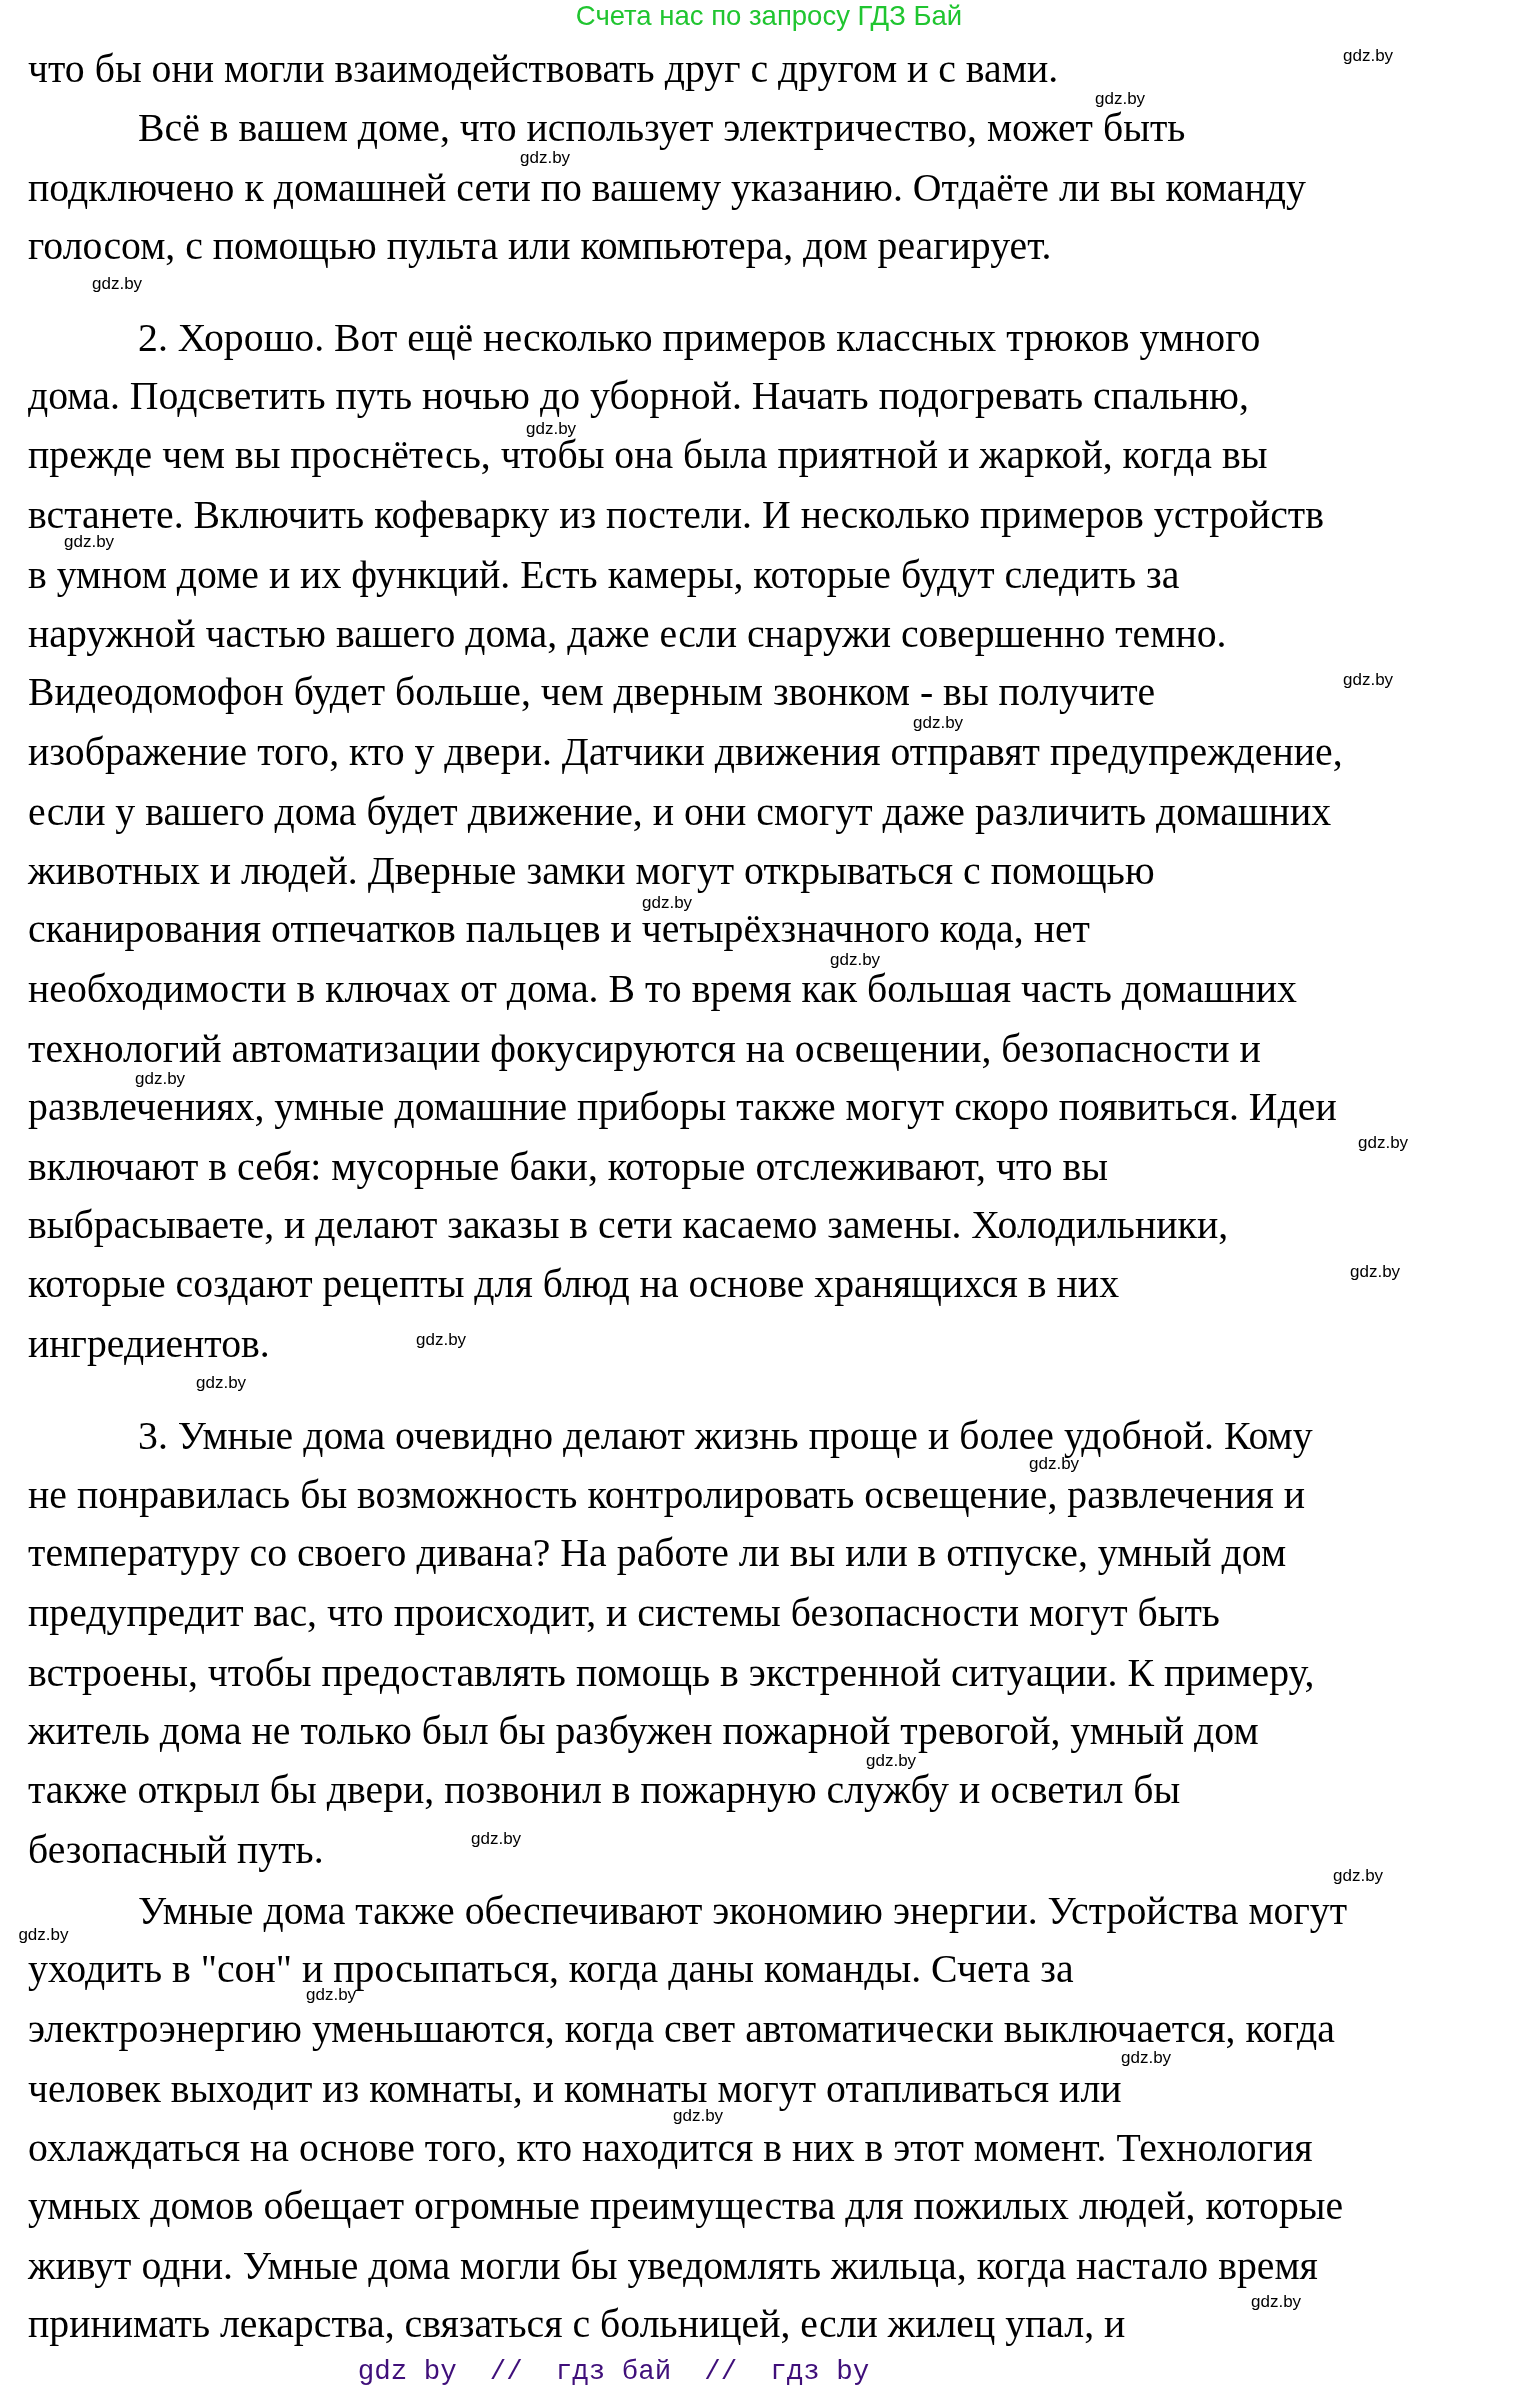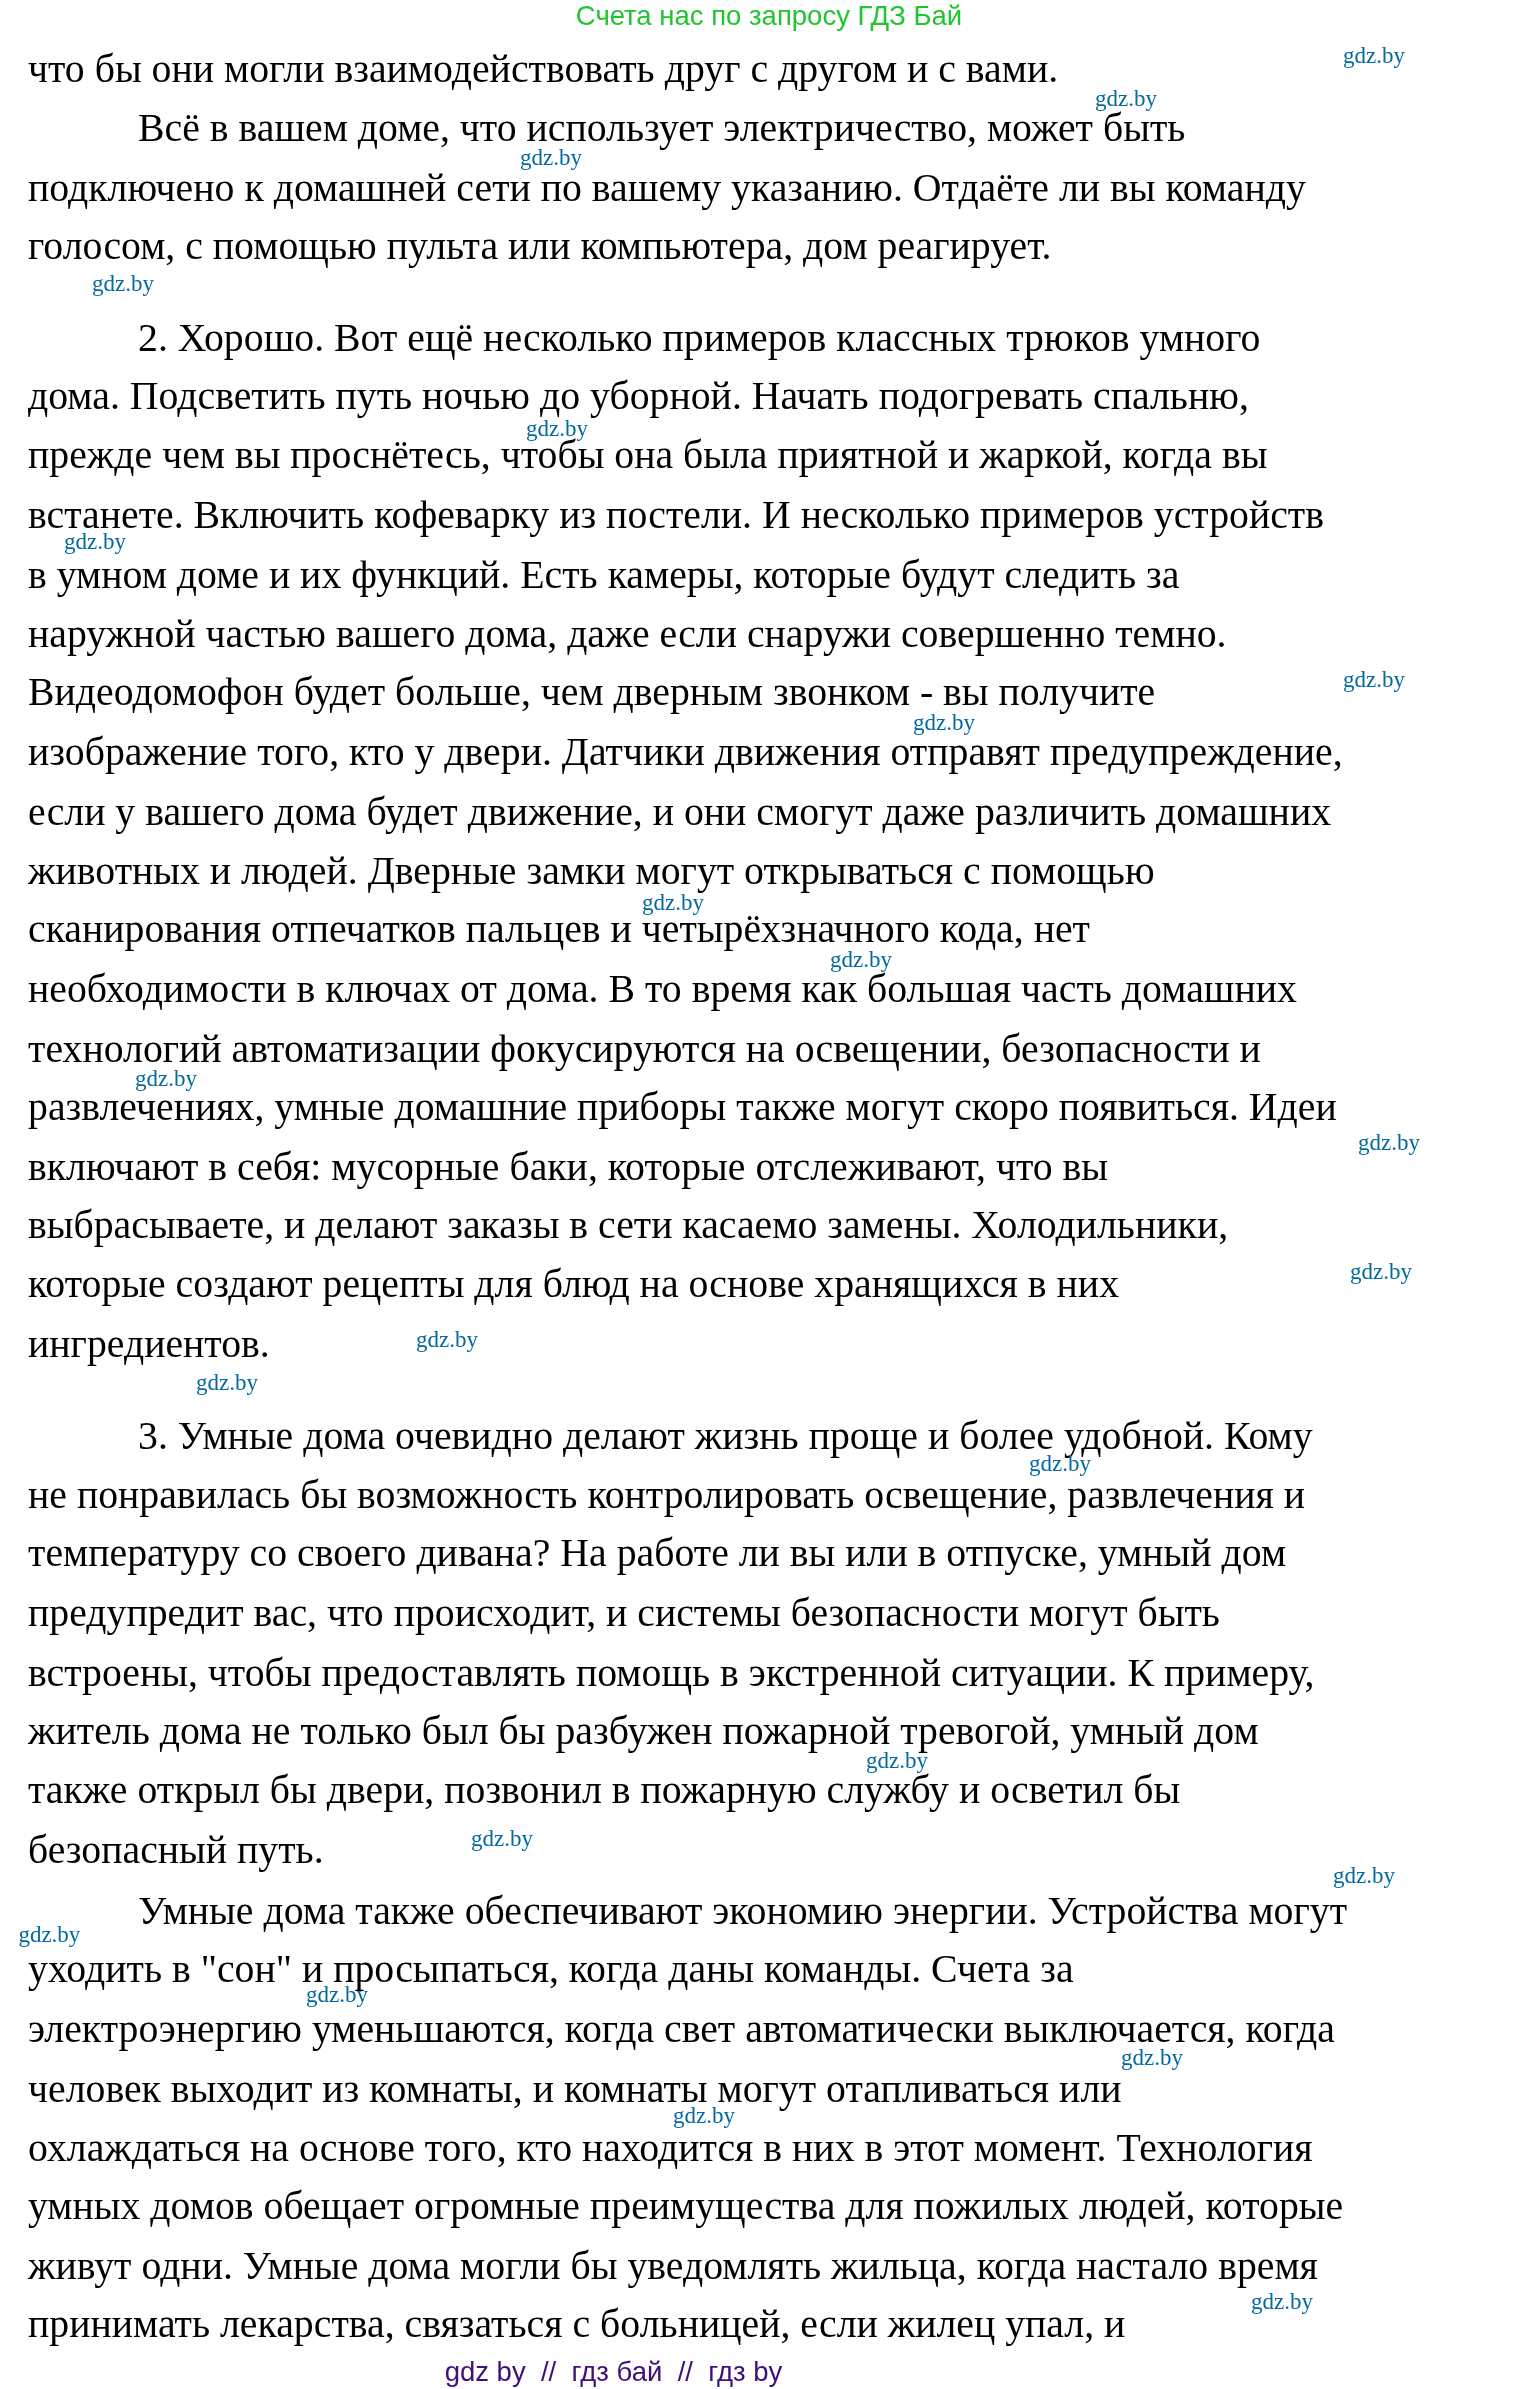--- a/index.html
+++ b/index.html
@@ -7,32 +7,32 @@
     width: 1538px; height: 2389px; position: relative; overflow: hidden;
     background: #ffffff;
   }
   .hdr {
     position: absolute; left: 0; top: 0; width: 1538px; height: 31px;
     text-align: center; font-family: "Liberation Sans", sans-serif;
     font-size: 27.5px; line-height: 31px; color: #20c530;
   }
   .ftr {
     position: absolute; left: 0; top: 2355px; width: 1227px; height: 34px;
-    text-align: center; font-family: Liberation Sans, sans-serif;
+    text-align: center; font-family: Liberation Mono, monospace;
     font-size: 27.5px; line-height: 34px; color: #3f0f7a; white-space: pre;
   }
   .line {
     position: absolute; left: 27.5px; white-space: nowrap;
     font-family: "Liberation Serif", serif; font-size: 41px; line-height: 54px;
     color: #000; transform-origin: left center; transform: scaleX(0.97);
   }
   .line.indent { left: 138px; }
   .wm {
-    position: absolute; font-family: Liberation Serif, serif;
-    font-size: 23px; line-height: 26px; color: #0369a1; white-space: nowrap;
+    position: absolute; font-family: Liberation Sans, sans-serif;
+    font-size: 17px; line-height: 26px; color: #000000; white-space: nowrap;
   }
 </style>
 </head>
 <body>
 
 <div class="hdr">Счета нас по запросу ГДЗ Бай</div>
 
 <div id="doc">
     <div class="line" style="top: 41px;">что бы они могли взаимодействовать друг с другом и с вами.</div>
     <div class="line indent" style="top: 100px;">Всё в вашем доме, что использует электричество, может быть</div>

